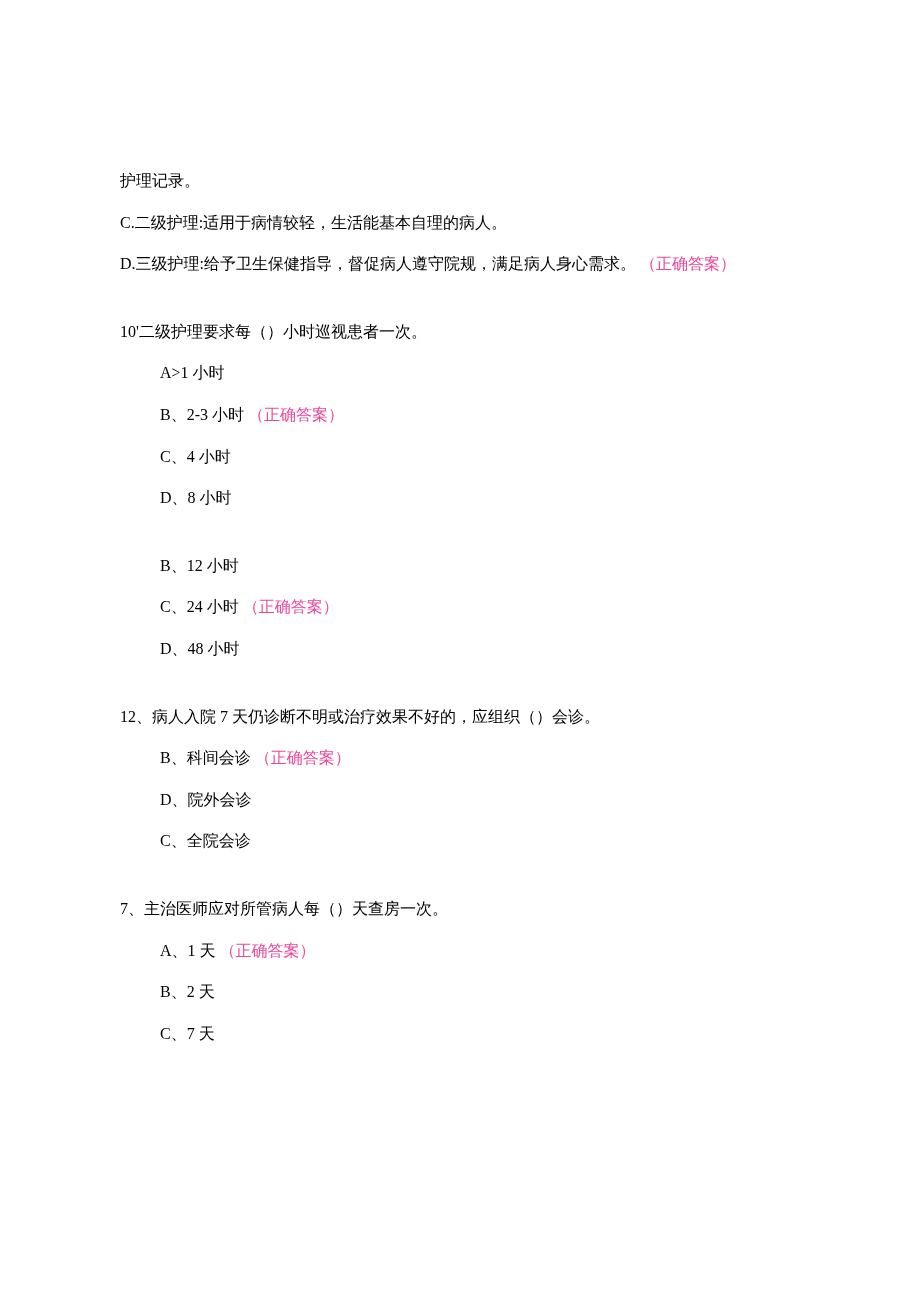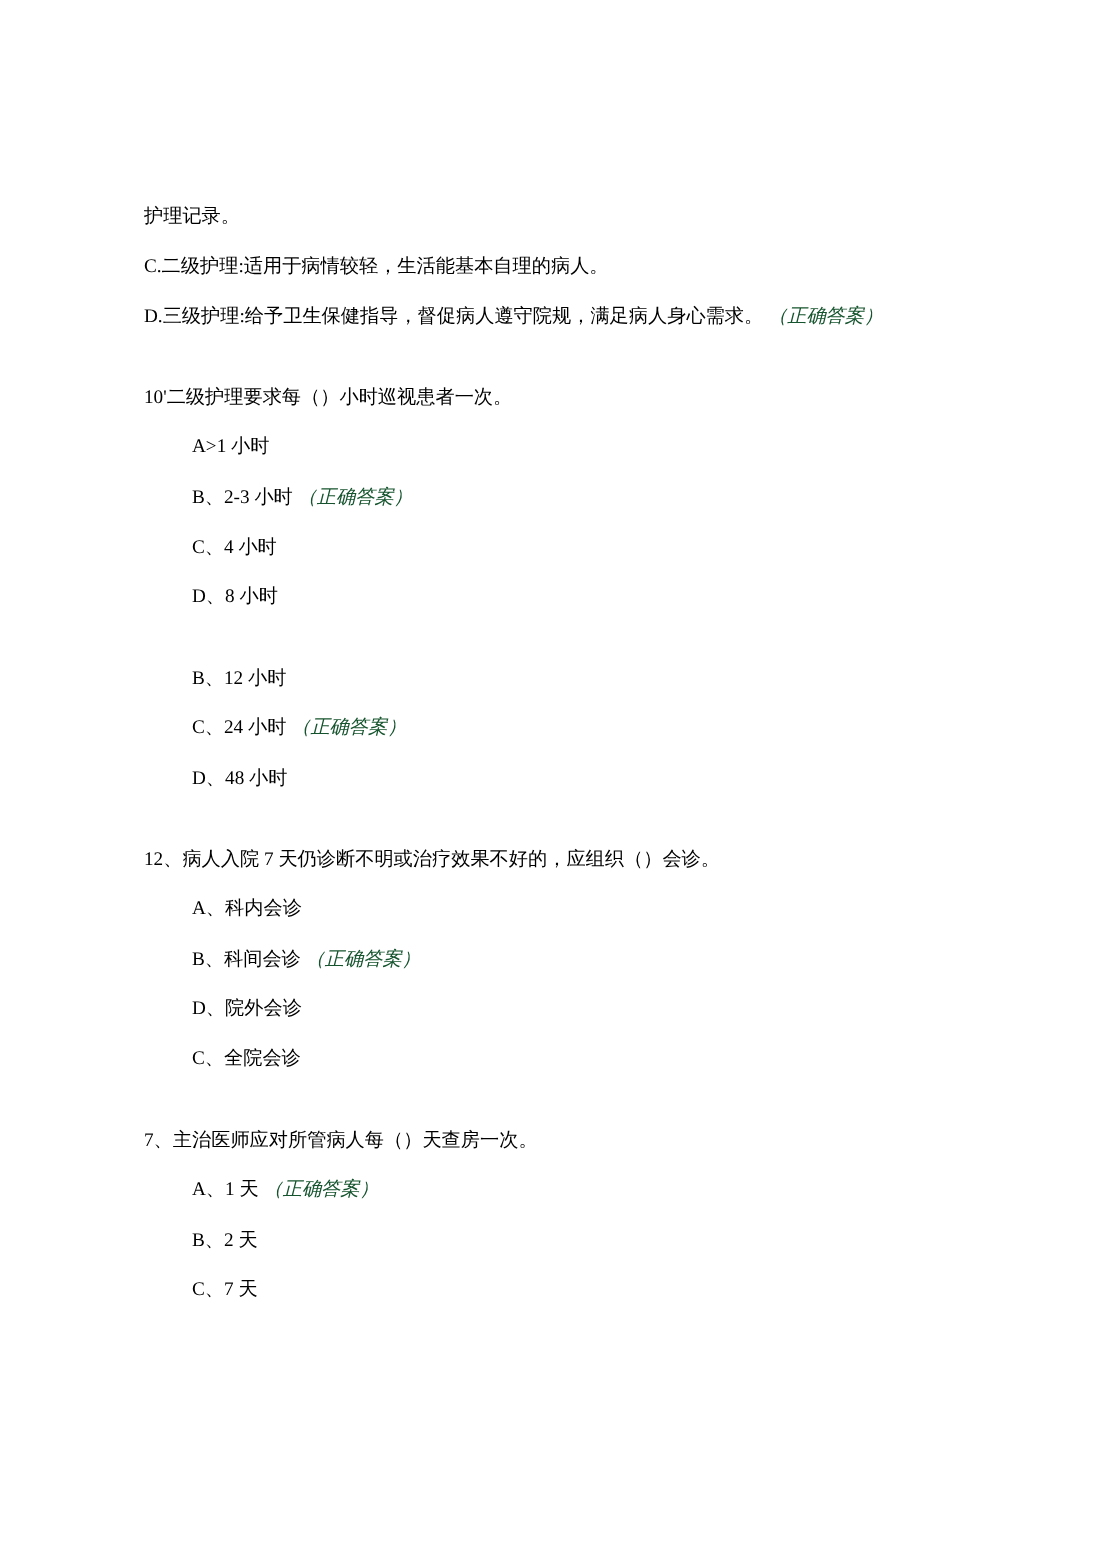--- a/index.html
+++ b/index.html
@@ -13,22 +13,21 @@
     }
     .page {
       padding: 168px 120px 100px 120px;
       box-sizing: border-box;
     }
     .line {
       line-height: 1.6;
       margin-bottom: 16px;
     }
     .correct {
-      color: #14532d;
-      font-style: italic;
+      color: #ec4899;
     }
     .question-block {
       margin-bottom: 42px;
     }
     .option {
       line-height: 1.6;
       margin-bottom: 16px;
       margin-left: 40px;
     }
   </style>
@@ -61,21 +60,20 @@
     <div class="option">B、12 小时</div>
     <div class="option">
       <span>C、24 小时</span>
       <span class="correct">（正确答案）</span>
     </div>
     <div class="option">D、48 小时</div>
   </div>
 
   <div class="question-block">
     <div class="line">12、病人入院 7 天仍诊断不明或治疗效果不好的，应组织（）会诊。</div>
-    <div class="option">A、科内会诊</div>
     <div class="option">
       <span>B、科间会诊</span>
       <span class="correct">（正确答案）</span>
     </div>
     <div class="option">D、院外会诊</div>
     <div class="option">C、全院会诊</div>
   </div>
 
   <div class="question-block">
     <div class="line">7、主治医师应对所管病人每（）天查房一次。</div>

